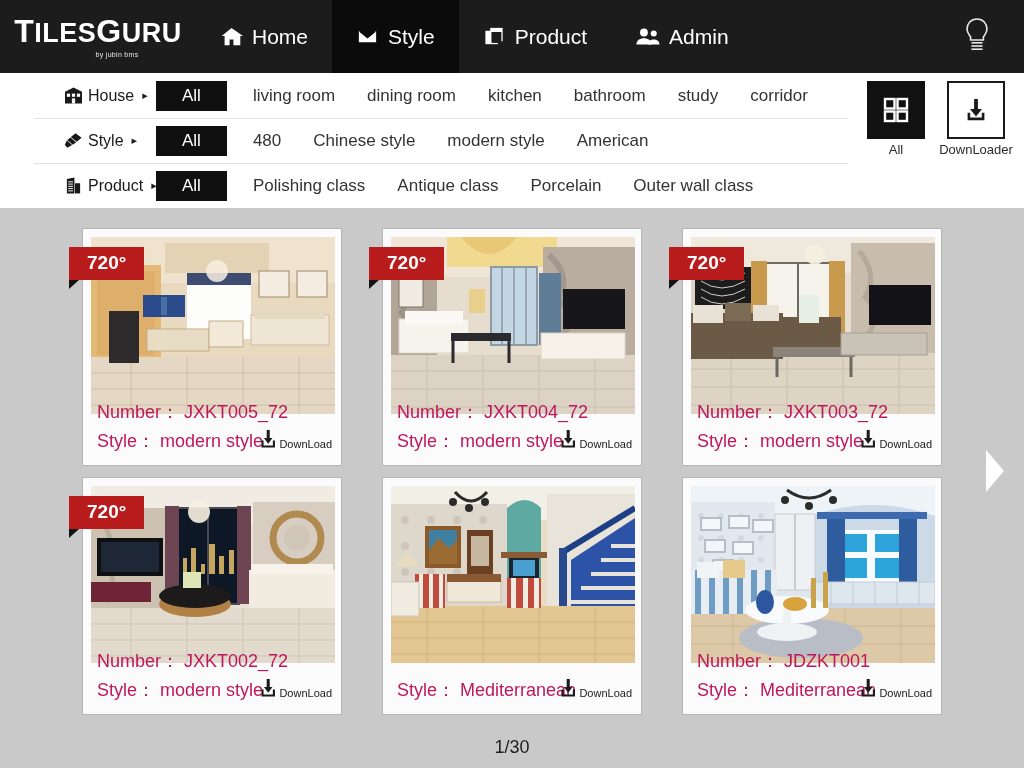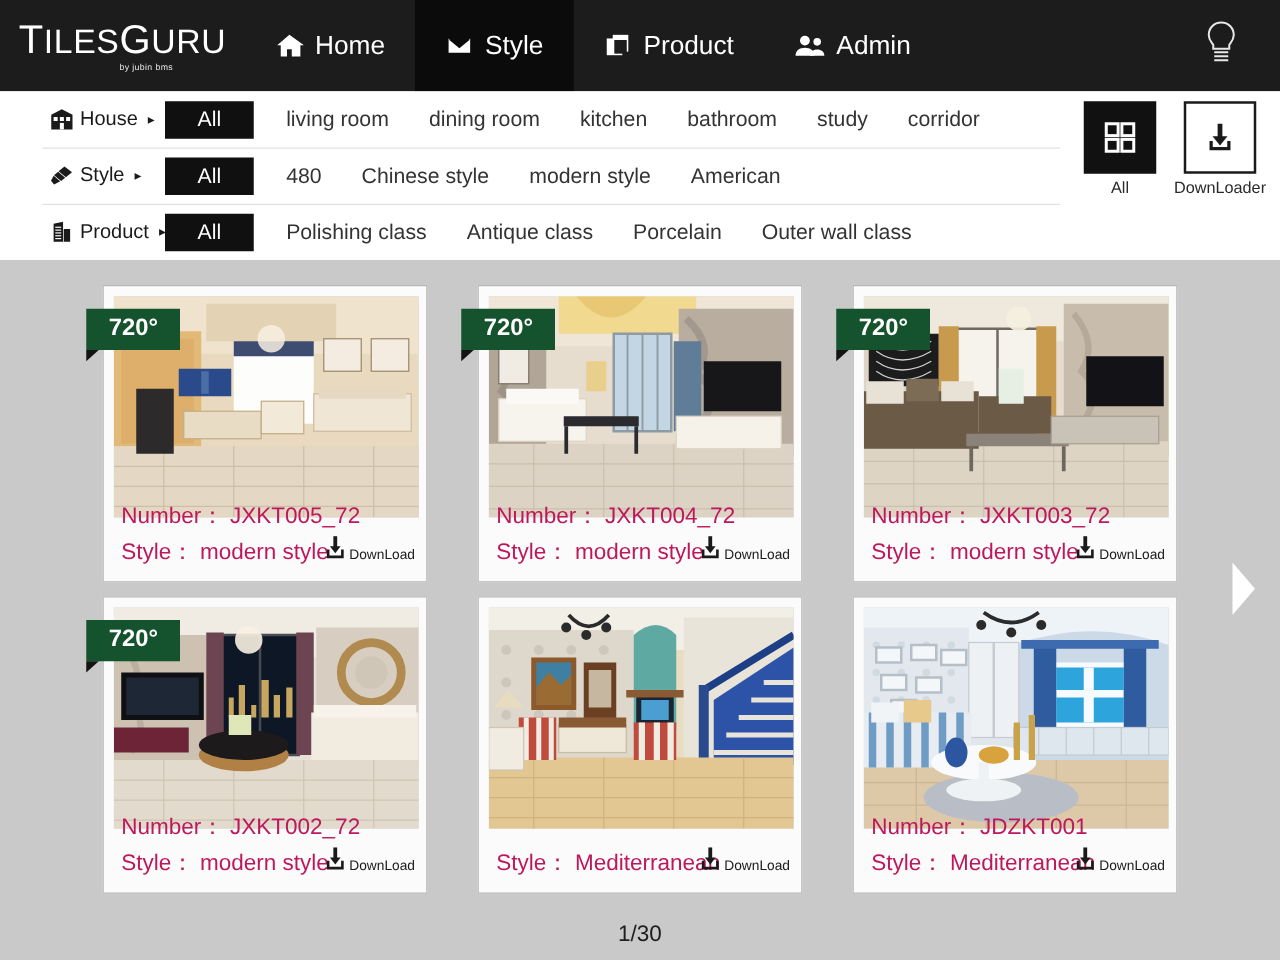--- a/index.html
+++ b/index.html
@@ -23,20 +23,21 @@
     display: flex; flex-direction: column;
     align-items: center; justify-content: center;
     position: relative;
   }
   .logo-main {
     color: #ffffff;
     font-size: 27px;
     letter-spacing: 0.5px;
     line-height: 1;
     white-space: nowrap;
+    font-weight: bold;
   }
   .logo-main .cap { font-size: 32px; }
   .logo-sub {
     color: #e8e8e8;
     font-size: 7px;
     letter-spacing: 0.3px;
     margin-top: 4px;
     margin-left: 38px;
     white-space: nowrap;
   }
@@ -68,21 +69,21 @@
   
   .filters {
     width: 1024px; height: 135px;
     background: #ffffff;
     position: relative;
   }
   .filter-row {
     display: flex;
     align-items: center;
     height: 45px;
-    padding-left: 40px;
+    padding-left: 64px;
     position: relative;
   }
   .filter-row + .filter-row::before {
     content: "";
     position: absolute;
     left: 34px; right: 176px; top: 0;
     height: 1px;
     background: #e2e2e2;
   }
   .filter-cat {
@@ -162,21 +163,21 @@
     position: absolute;
     left: 8px; top: 8px;
     width: 244px; height: 177px;
     overflow: hidden;
     background: #ddd;
   }
   .card-img .scene { width: 100%; height: 100%; display: block; }
   .badge {
     position: absolute;
     left: -14px; top: 18px;
-    background: #14532d;
+    background: #b91c1c;
     color: #ffffff;
     font-size: 19px;
     font-weight: bold;
     padding: 6px 18px 7px 18px;
     z-index: 4;
     line-height: 1.05;
   }
   .badge::after {
     content: "";
     position: absolute;

